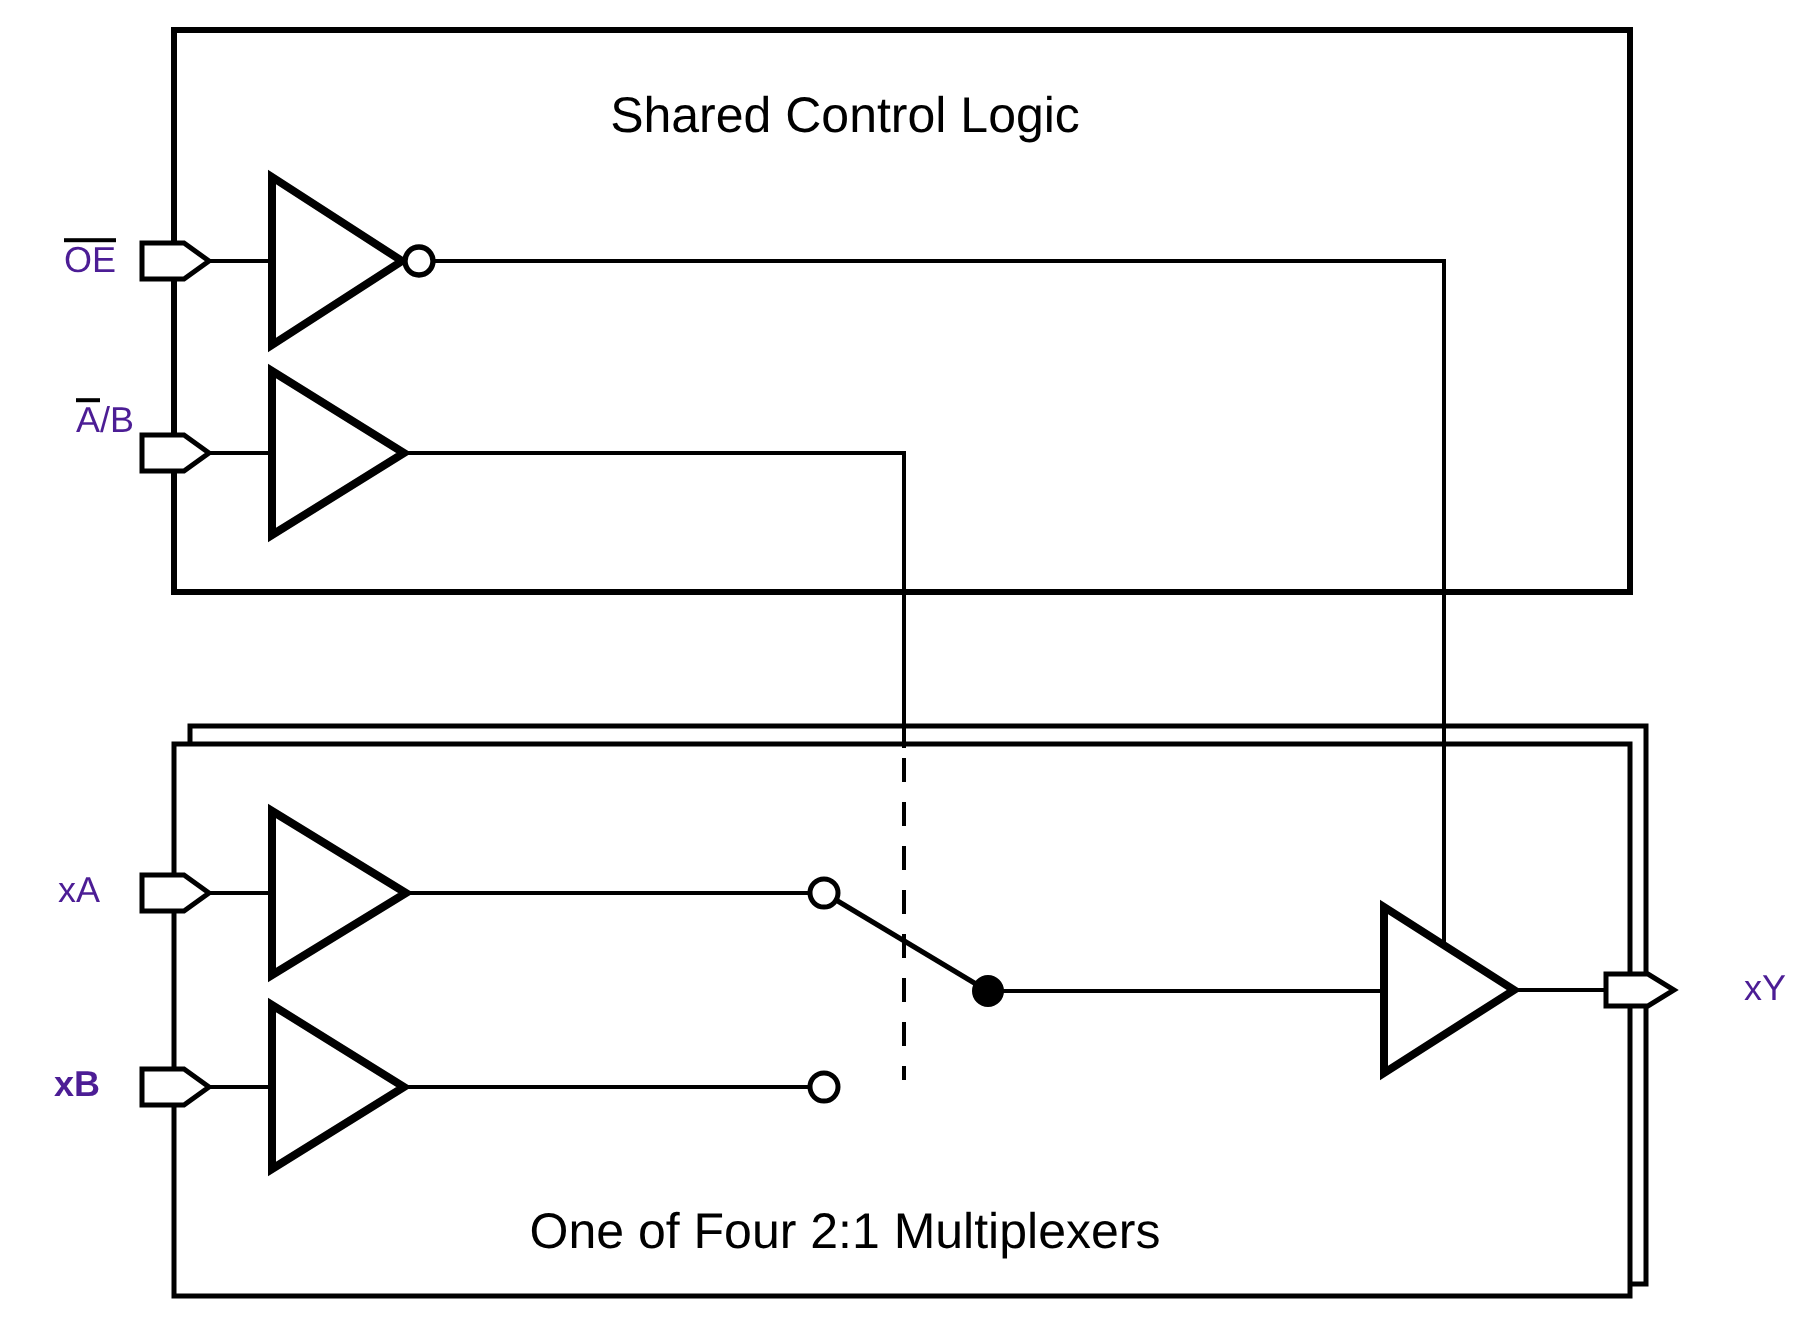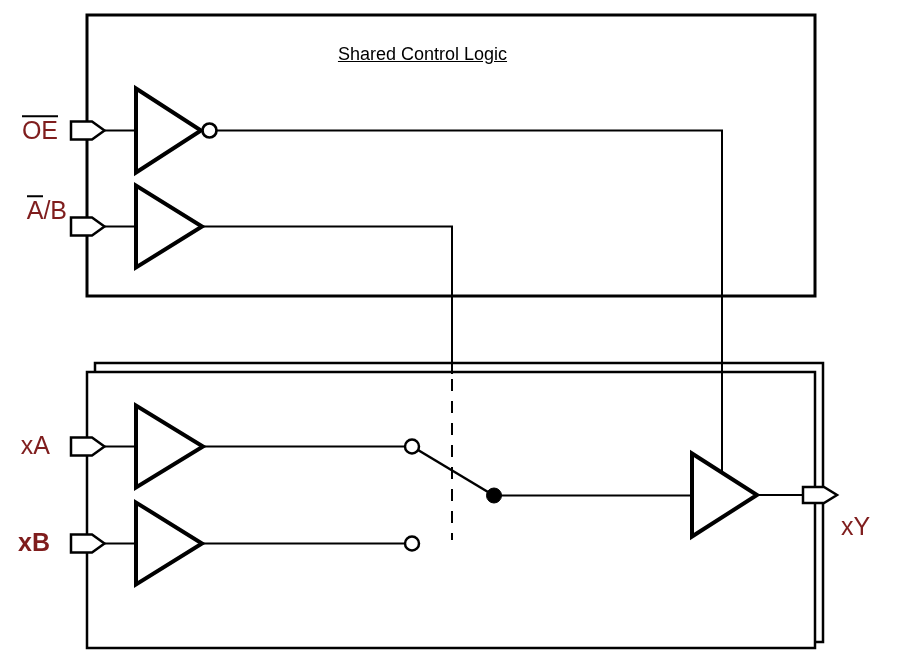--- a/index.html
+++ b/index.html
@@ -16,33 +16,32 @@
     overflow: hidden;
     color: #000000;
   }
   .stage svg {
     position: absolute;
     left: 0;
     top: 0;
   }
   .label {
     position: absolute;
-    font-size: 25px;
+    font-size: 18px;
     line-height: 1.1;
-    color: #7f1d1d;
+    color: #4c1d95;
     white-space: nowrap;
   }
   .box-title {
     position: absolute;
     left: 87px;
     width: 671px;
     text-align: center;
-    font-size: 18px;
+    font-size: 25px;
     color: #000000;
-    text-decoration: underline;
   }
   .port {
     transform: translateY(-50%);
   }
   .port.right-align {
     text-align: right;
   }
   .ovl {
     display: inline-block;
     border-top: 2px solid #000000;
@@ -101,24 +100,25 @@
 
     <g>
       <polygon points="692,453.5 692,536.5 757,495" fill="#ffffff" stroke="#000000" stroke-width="4"></polygon>
       <line x1="757" y1="495" x2="803" y2="495" stroke="#000000" stroke-width="2"></line>
       <polygon points="803,487 824,487 837,495 824,503 803,503" fill="#ffffff" stroke="#000000" stroke-width="2.5"></polygon>
     </g>
   </svg>
 
   <div class="box-title" style="top:44px;">Shared Control Logic</div>
 
+  <div class="box-title" style="top:602px;">One of Four 2:1 Multiplexers</div>
 
   <div class="label port right-align" style="left:0px; width:58px; top:130px;"><span class="ovl">OE</span><span></span></div>
 
   <div class="label port right-align" style="left:0px; width:67px; top:210px;"><span class="ovl">A</span><span>/B</span></div>
 
   <div class="label port right-align" style="left:0px; width:50px; top:446px;">xA</div>
 
   <div class="label port right-align" style="left:0px; width:50px; top:543px;font-weight:bold;">xB</div>
 
-  <div class="label port" style="left:841px; top:495px;margin-top:32px;">xY</div>
+  <div class="label port" style="left:872px; top:495px;">xY</div>
 
 </div>
 
 </body></html>

